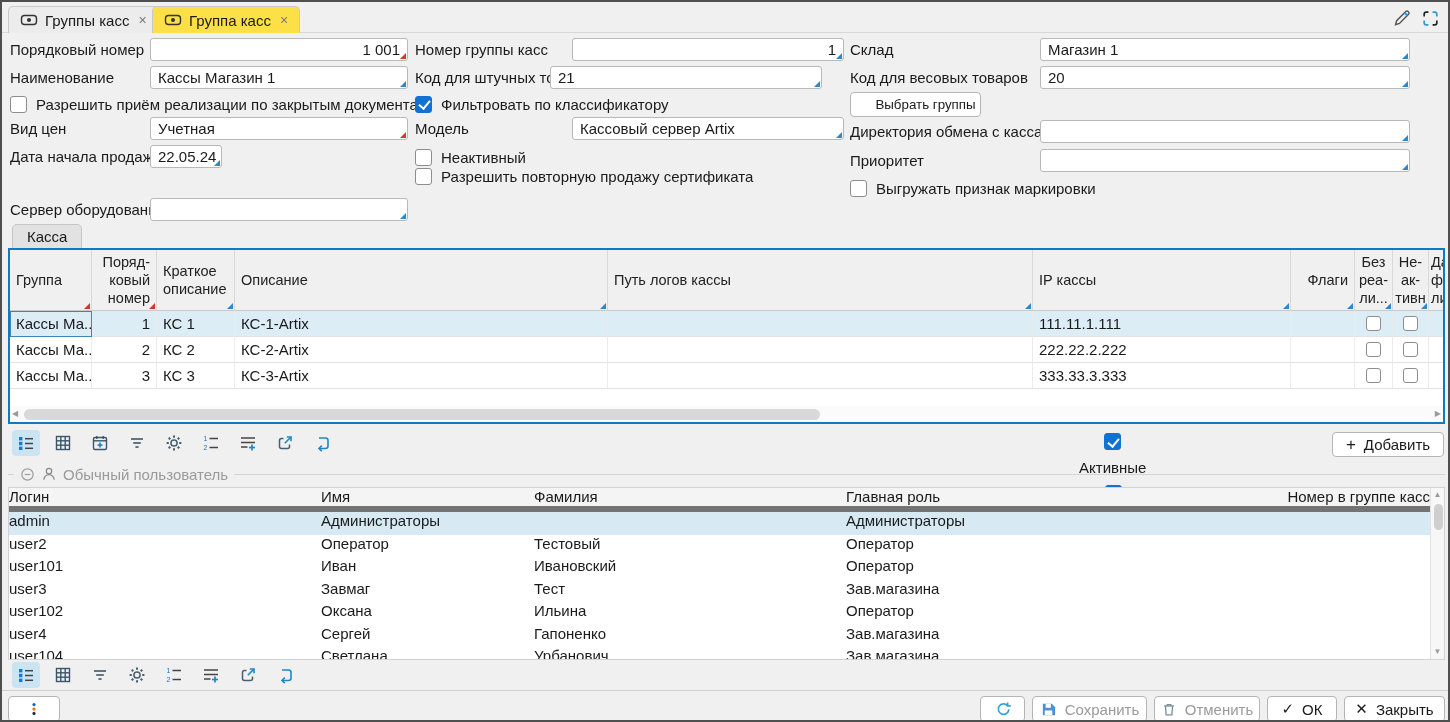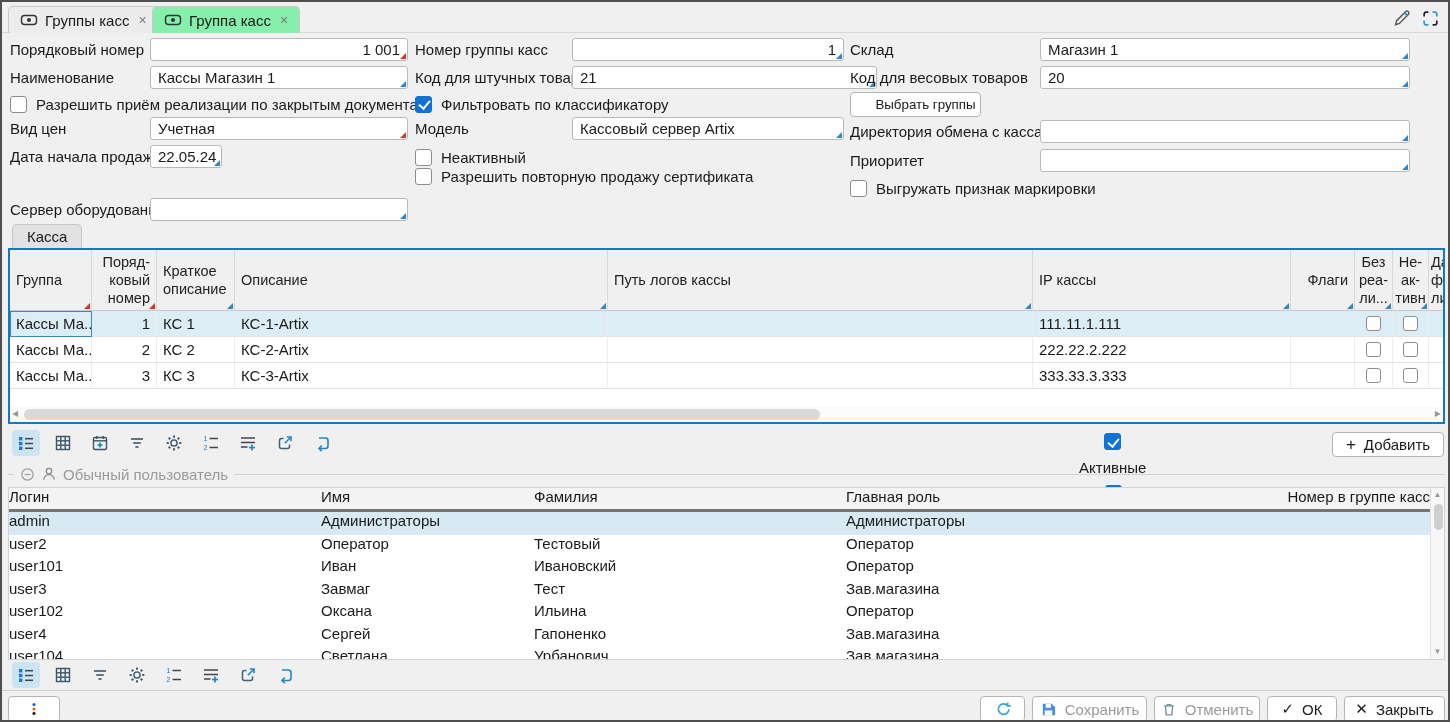--- a/index.html
+++ b/index.html
@@ -6,21 +6,21 @@
   body { font-family: "Liberation Sans", sans-serif; background: #ffffff; }
   .win { position: relative; width: 1450px; height: 722px; background: #f0f0f0;
          border: 2px solid #4f4f4f; overflow: hidden; font-size: 15px; color: #1a1a1a; }
   .abs { position: absolute; padding-left: 20px; }
 
   
   .tabbar-line { position:absolute; left:0; top:30px; width:100%; height:1px; background:#d8d8d8; }
   .tab { position:absolute; top:4px; height:27px; display:flex; align-items:center; gap:7px;
          padding:0 11px; border:1px solid #c9c9c9; border-bottom:none; border-radius:5px 5px 0 0;
          background:#ececec; cursor:default; }
-  .tab.active { background:#86efac; }
+  .tab.active { background:#fde047; }
   .tab .close { color:#7a7a7a; font-size:14px; margin-left:2px; }
 
   .corner-ico { position:absolute; top:5px; width:24px; height:22px; display:flex; align-items:center; justify-content:center; }
 
   
   .lbl { position:absolute; height:23px; display:flex; align-items:center; white-space:nowrap; }
   .inp { position:absolute; height:23px; background:#fff; border:1px solid #b8b8b8; border-radius:3px;
          padding:0 7px; display:flex; align-items:center; overflow:hidden; white-space:nowrap; }
   .inp.num { justify-content:flex-end; }
   .inp::after { content:""; position:absolute; right:1px; bottom:1px;
@@ -80,21 +80,21 @@
   
   .grp { position:absolute; left:6px; top:462px; width:1437px; height:20px; display:flex; align-items:center;
          gap:6px; color:#9a9a9a; }
   .grp .line { flex:1; height:1px; background:#d4d4d4; }
   .grp .dash { width:6px; height:1px; background:#d4d4d4; }
 
   
   .utable { position:absolute; left:6px; top:485px; width:1437px; height:173px; background:#fff;
             border:1px solid #d2d2d2; overflow:hidden; }
   .ugrid { display:grid; grid-template-columns:312px 213px 312px 410px 174px; }
-  .uhead .hc { height:24px; background:#f4f4f4; border-bottom:3px solid #737373; font-size:15px; }
+  .uhead .hc { height:24px; background:#f4f4f4; border-bottom:6px solid #737373; font-size:15px; }
   .urow .dc { height:22.5px; font-size:15px; }
   .urow.sel .dc { background:#d7eaf4; }
   .vscroll { position:absolute; right:0; top:0; bottom:0; width:14px; background:#f7f7f7;
              border-left:1px solid #e2e2e2; display:flex; flex-direction:column;
              align-items:center; justify-content:space-between; padding:3px 0; }
   .vthumb { position:absolute; left:2.5px; top:16px; width:9px; height:26px; background:#cfcfcf; border-radius:5px; }
 
   
   .footer-line { position:absolute; left:0; top:688px; width:100%; height:1px; background:#cfcfcf; }
   .fbtn { position:absolute; top:694px; height:26px; font-size:15px; }
@@ -164,21 +164,21 @@
   <div class="inp blu" style="left:148px; top:143px; width:72px;">22.05.24</div>
 
 
   <div class="lbl" style="left:8px; top:196px;">Сервер оборудования</div>
   <div class="inp blu" style="left:148px; top:196px; width:258px;"></div>
 
   <div class="lbl" style="left:413px; top:36px;">Номер группы касс</div>
   <div class="inp num blu" style="left:570px; top:36px; width:272px;">1</div>
 
   <div class="lbl" style="left:413px; top:64px;">Код для штучных товаров</div>
-  <div class="inp blu" style="left:570px; top:64px; width:305px;">21</div>
+  <div class="inp blu" style="left:548px; top:64px; width:272px;">21</div>
 
   <div class="cbrow" style="left:413px; top:92px;">
     <span class="cb on"></span>
     <span>Фильтровать по классификатору</span>
   </div>
 
   <div class="lbl" style="left:413px; top:115px;">Модель</div>
   <div class="inp blu" style="left:570px; top:115px; width:272px;">Кассовый сервер Artix</div>
 
   <div class="cbrow" style="left:413px; top:145px;">

